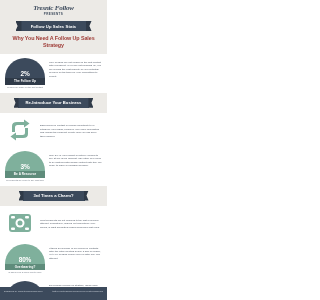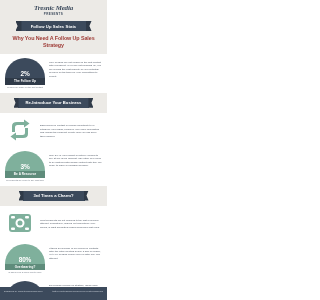--- a/index.html
+++ b/index.html
@@ -214,21 +214,21 @@
     text-align:right;
     line-height:3px;
   }
 </style>
 </head>
 <body>
 
 <div class="infographic">
 
   <div class="header">
-    <div class="logo">Tresnic Media</div>
+    <div class="logo">Tresnic Follow</div>
     <div class="presents">PRESENTS</div>
   </div>
 
   <div class="ribbon-wrap">
     <div class="ribbon">Follow Up Sales Stats</div>
   </div>
 
   <div class="title-wrap">
     <div class="main-title">Why You Need A Follow Up Sales Strategy</div>
   </div>

